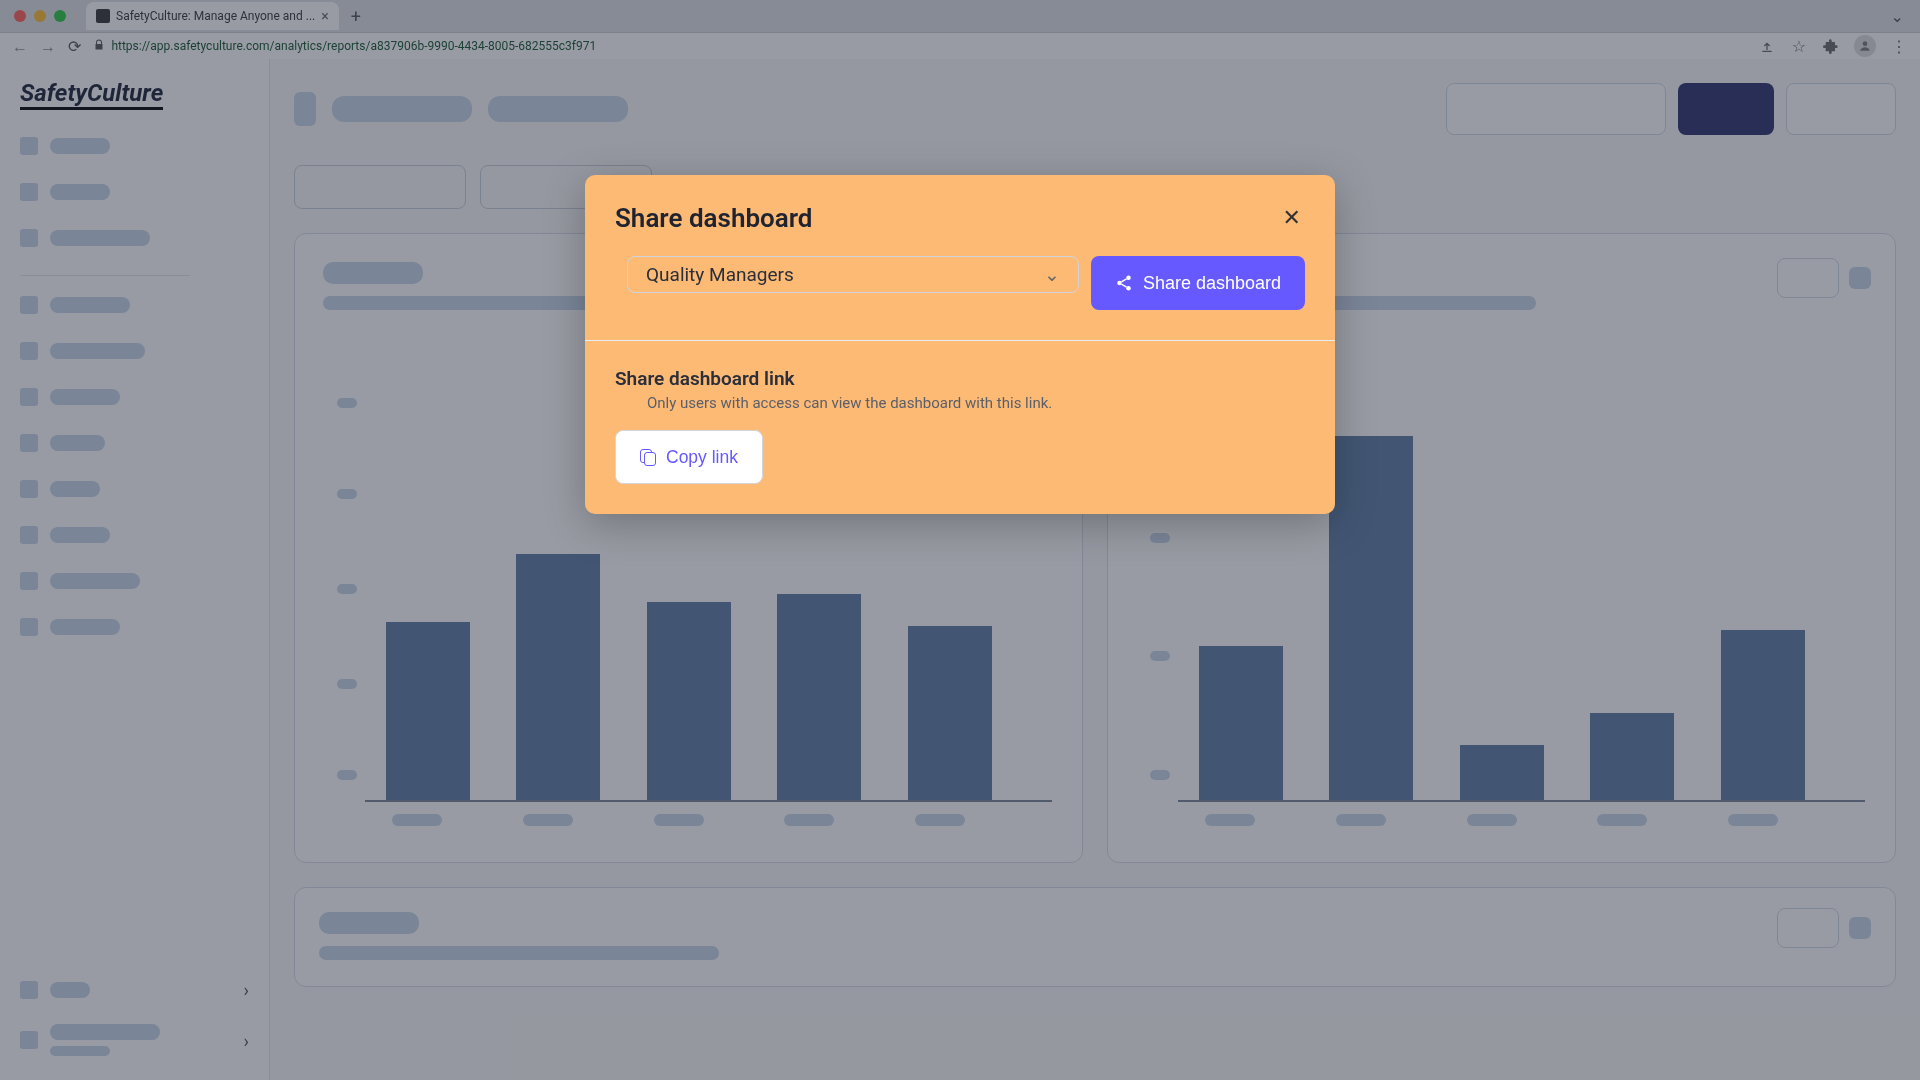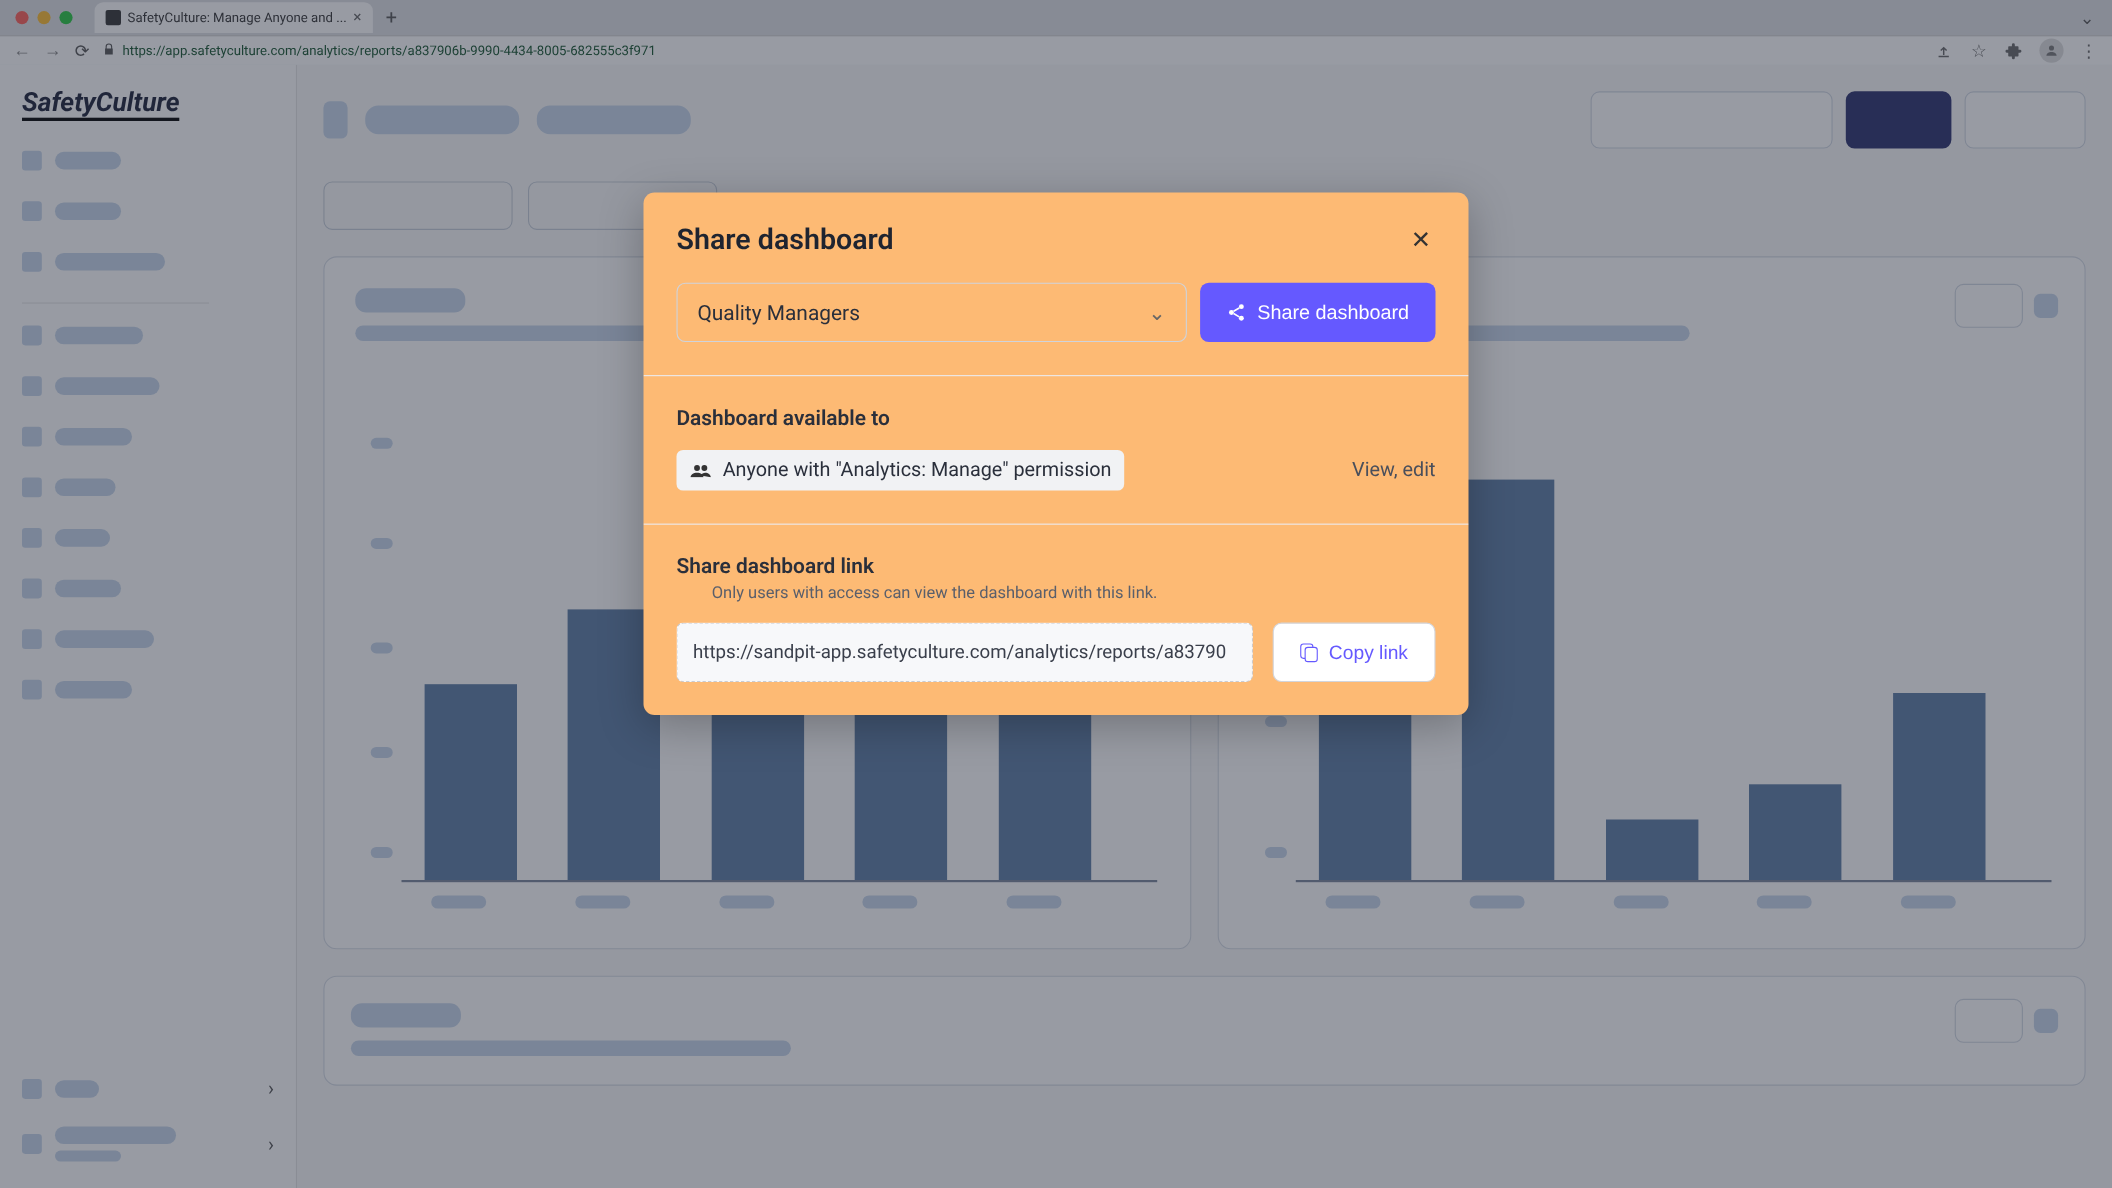--- a/index.html
+++ b/index.html
@@ -59,21 +59,21 @@
 
 
 .overlay { position: absolute; inset: 0; background: rgba(40, 46, 62, 0.48); display: flex; align-items: flex-start; justify-content: center; padding-top: 175px; }
 .modal { width: 750px; background: #fdba74; border-radius: 10px; box-shadow: 0 10px 40px rgba(0,0,0,0.25); overflow: hidden; }
 .modal-section { padding: 26px 30px 30px; border-bottom: 1px solid #ebecef; }
 .modal-section:last-child { border-bottom: none; }
 .modal-title-row { display: flex; align-items: center; justify-content: space-between; margin-bottom: 22px; }
 .modal-title { font-size: 26px; font-weight: 600; color: #1f2430; }
 .close-x { font-size: 22px; color: #333; cursor: pointer; padding: 4px; }
 .select-row { display: flex; gap: 12px; }
-.select-box { flex: 1; border: 1px solid #cfd3db; border-radius: 8px; height: 54px; display: flex; align-items: center; padding: 0 18px; font-size: 19px; color: #2a2f3b; justify-content: space-between; }
+.select-box { flex: 1; border: 1px solid #cfd3db; border-radius: 8px; height: 37px; display: flex; align-items: center; padding: 0 18px; font-size: 19px; color: #2a2f3b; justify-content: space-between; margin-left: 12px; }
 .chev-down { color: #666; }
 .share-btn { background: #6559ff; color: #fff; border: none; border-radius: 8px; height: 54px; padding: 0 24px; font-size: 18px; font-weight: 500; display: flex; align-items: center; gap: 10px; cursor: pointer; }
 .section-heading { font-size: 19px; font-weight: 600; color: #2a2f3b; margin-bottom: 18px; }
 .perm-row { display: flex; align-items: center; justify-content: space-between; }
 .perm-chip { background: #f1f2f4; border-radius: 6px; padding: 8px 12px; display: flex; align-items: center; gap: 10px; font-size: 18px; color: #2a2f3b; }
 .people-icon { width: 20px; height: 12px; }
 .perm-level { font-size: 18px; color: #4a4f5b; }
 .link-sub { font-size: 15px; color: #5a5f6b; margin-top: -14px; margin-bottom: 18px; margin-left: 32px; }
 .link-row { display: flex; gap: 18px; align-items: center; }
 .link-input { flex: 1; border: 1px dashed #c8ccd4; background: #f7f8fa; border-radius: 6px; height: 54px; padding: 0 14px; font-size: 17px; color: #3a3f4b; display: flex; align-items: center; overflow: hidden; white-space: nowrap; }
@@ -296,40 +296,23 @@
               <circle cx="18" cy="5" r="3"></circle>
               <circle cx="6" cy="12" r="3"></circle>
               <circle cx="18" cy="19" r="3"></circle>
               <path d="M8.6 10.6l6.8-4M8.6 13.4l6.8 4" stroke="#fff" stroke-width="2"></path>
             </svg>
           <span>Share dashboard</span>
         </button>
       </div>
     </div>
     <div class="modal-section">
-      <div class="section-heading">Dashboard available to</div>
-      <div class="perm-row">
-        <div class="perm-chip">
-          <svg class="people-icon" viewBox="0 0 24 14" fill="#333">
-              <circle cx="8" cy="4" r="3.2"></circle>
-              <circle cx="16" cy="4" r="3.2"></circle>
-              <path d="M1 14c0-3 3-5 7-5s7 2 7 5M12 12c1-2 3-3 5-3 3 0 6 2 6 5"></path>
-            </svg>
-          <span>Anyone with "Analytics: Manage" permission</span>
-        </div>
-        <span class="perm-level">View, edit</span>
-      </div>
-    </div>
-    <div class="modal-section">
       <div class="section-heading">Share dashboard link</div>
       <div class="link-sub">Only users with access can view the dashboard with this link.</div>
       <div class="link-row">
-        <div class="link-input">
-          <span>https://sandpit-app.safetyculture.com/analytics/reports/a83790</span>
-        </div>
         <button class="copy-btn">
           <span class="copy-icon-rect"></span>
           <span>Copy link</span>
         </button>
       </div>
     </div>
   </div>
 </div>
 
 </body></html>

